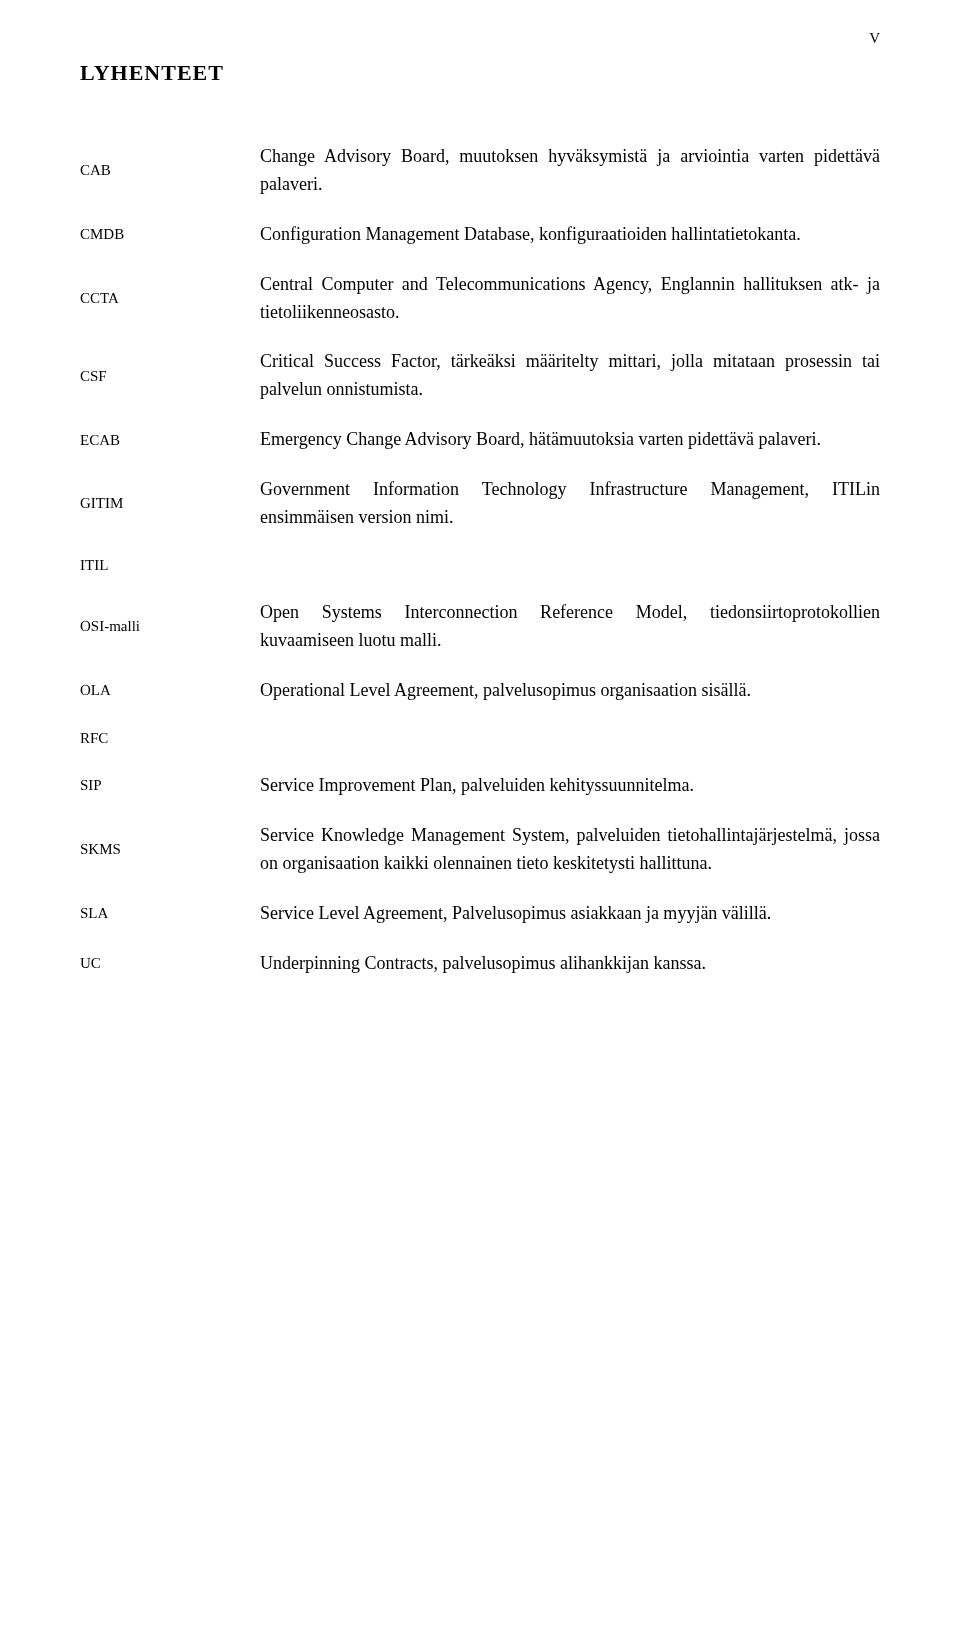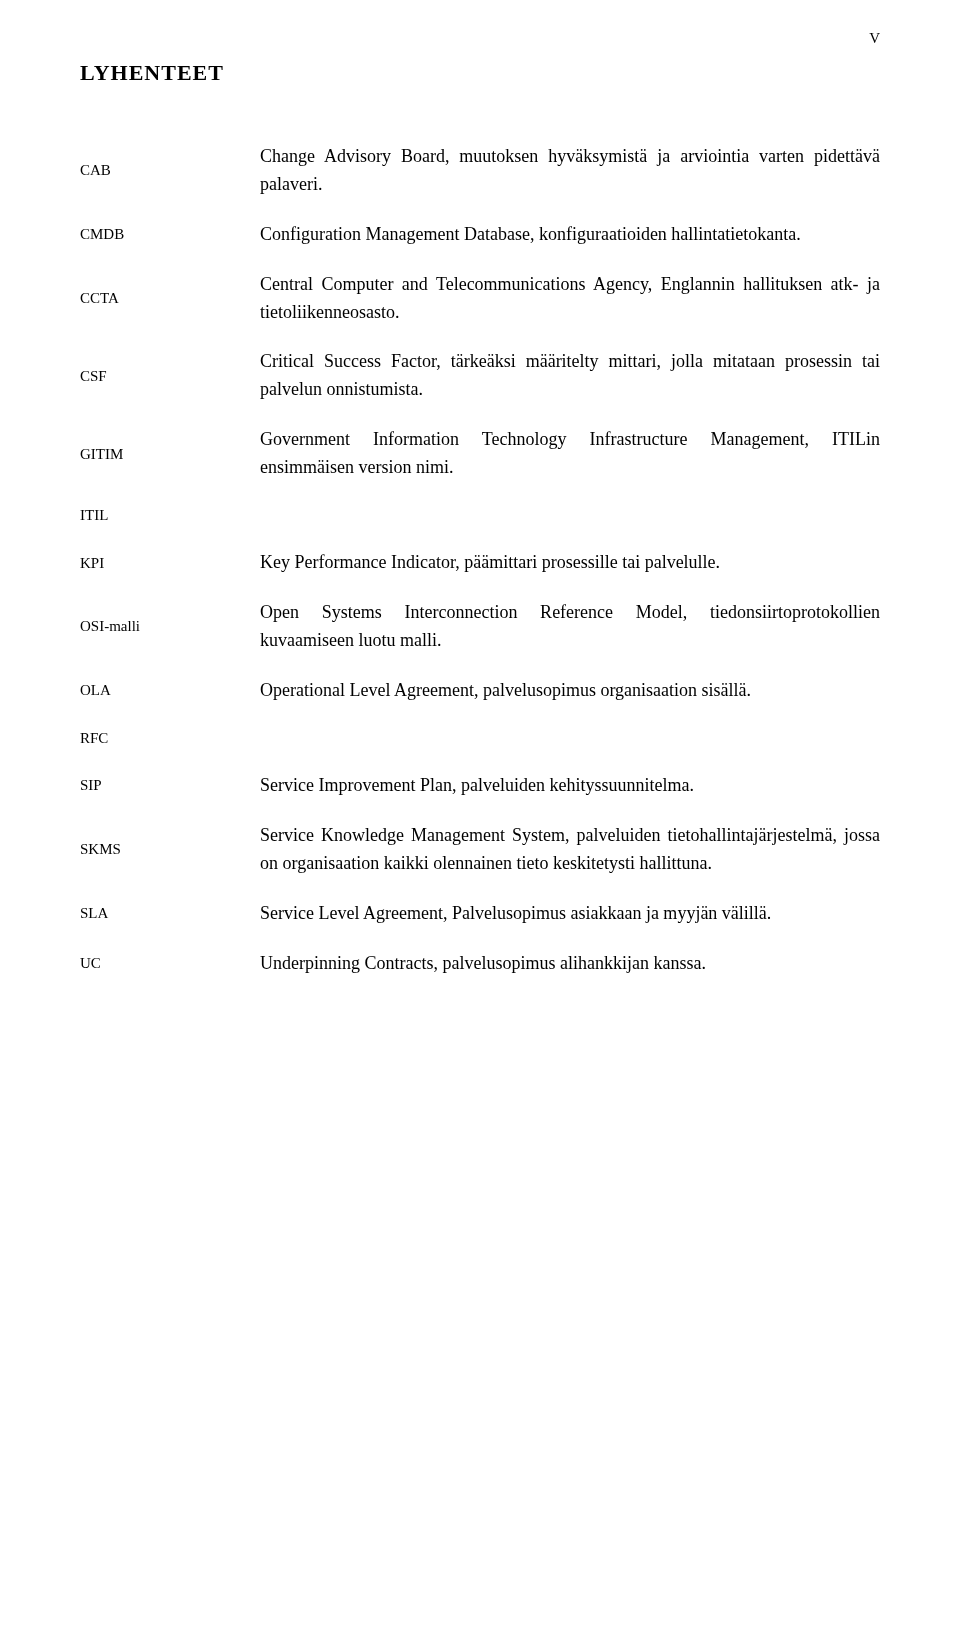--- a/index.html
+++ b/index.html
@@ -78,29 +78,29 @@
     </div>
     <div class="abbreviation-row">
       <div class="abbr-term">CCTA</div>
       <div class="abbr-definition">Central Computer and Telecommunications Agency, Englannin hallituksen atk- ja tietoliikenneosasto.</div>
     </div>
     <div class="abbreviation-row">
       <div class="abbr-term">CSF</div>
       <div class="abbr-definition">Critical Success Factor, tärkeäksi määritelty mittari, jolla mitataan prosessin tai palvelun onnistumista.</div>
     </div>
     <div class="abbreviation-row">
+      <div class="abbr-term">ECAB</div>
+      <div class="abbr-definition">Emergency Change Advisory Board, hätämuutoksia varten pidettävä palaveri.</div>
+    </div>
+    <div class="abbreviation-row">
       <div class="abbr-term">GITIM</div>
       <div class="abbr-definition">Government Information Technology Infrastructure Management, ITILin ensimmäisen version nimi.</div>
     </div>
     <div class="abbreviation-row">
       <div class="abbr-term">ITIL</div>
-    </div>
-    <div class="abbreviation-row">
-      <div class="abbr-term">KPI</div>
-      <div class="abbr-definition">Key Performance Indicator, päämittari prosessille tai palvelulle.</div>
     </div>
     <div class="abbreviation-row">
       <div class="abbr-term">OSI-malli</div>
       <div class="abbr-definition">Open Systems Interconnection Reference Model, tiedonsiirtoprotokollien kuvaamiseen luotu malli.</div>
     </div>
     <div class="abbreviation-row">
       <div class="abbr-term">OLA</div>
       <div class="abbr-definition">Operational Level Agreement, palvelusopimus organisaation sisällä.</div>
     </div>
     <div class="abbreviation-row">

